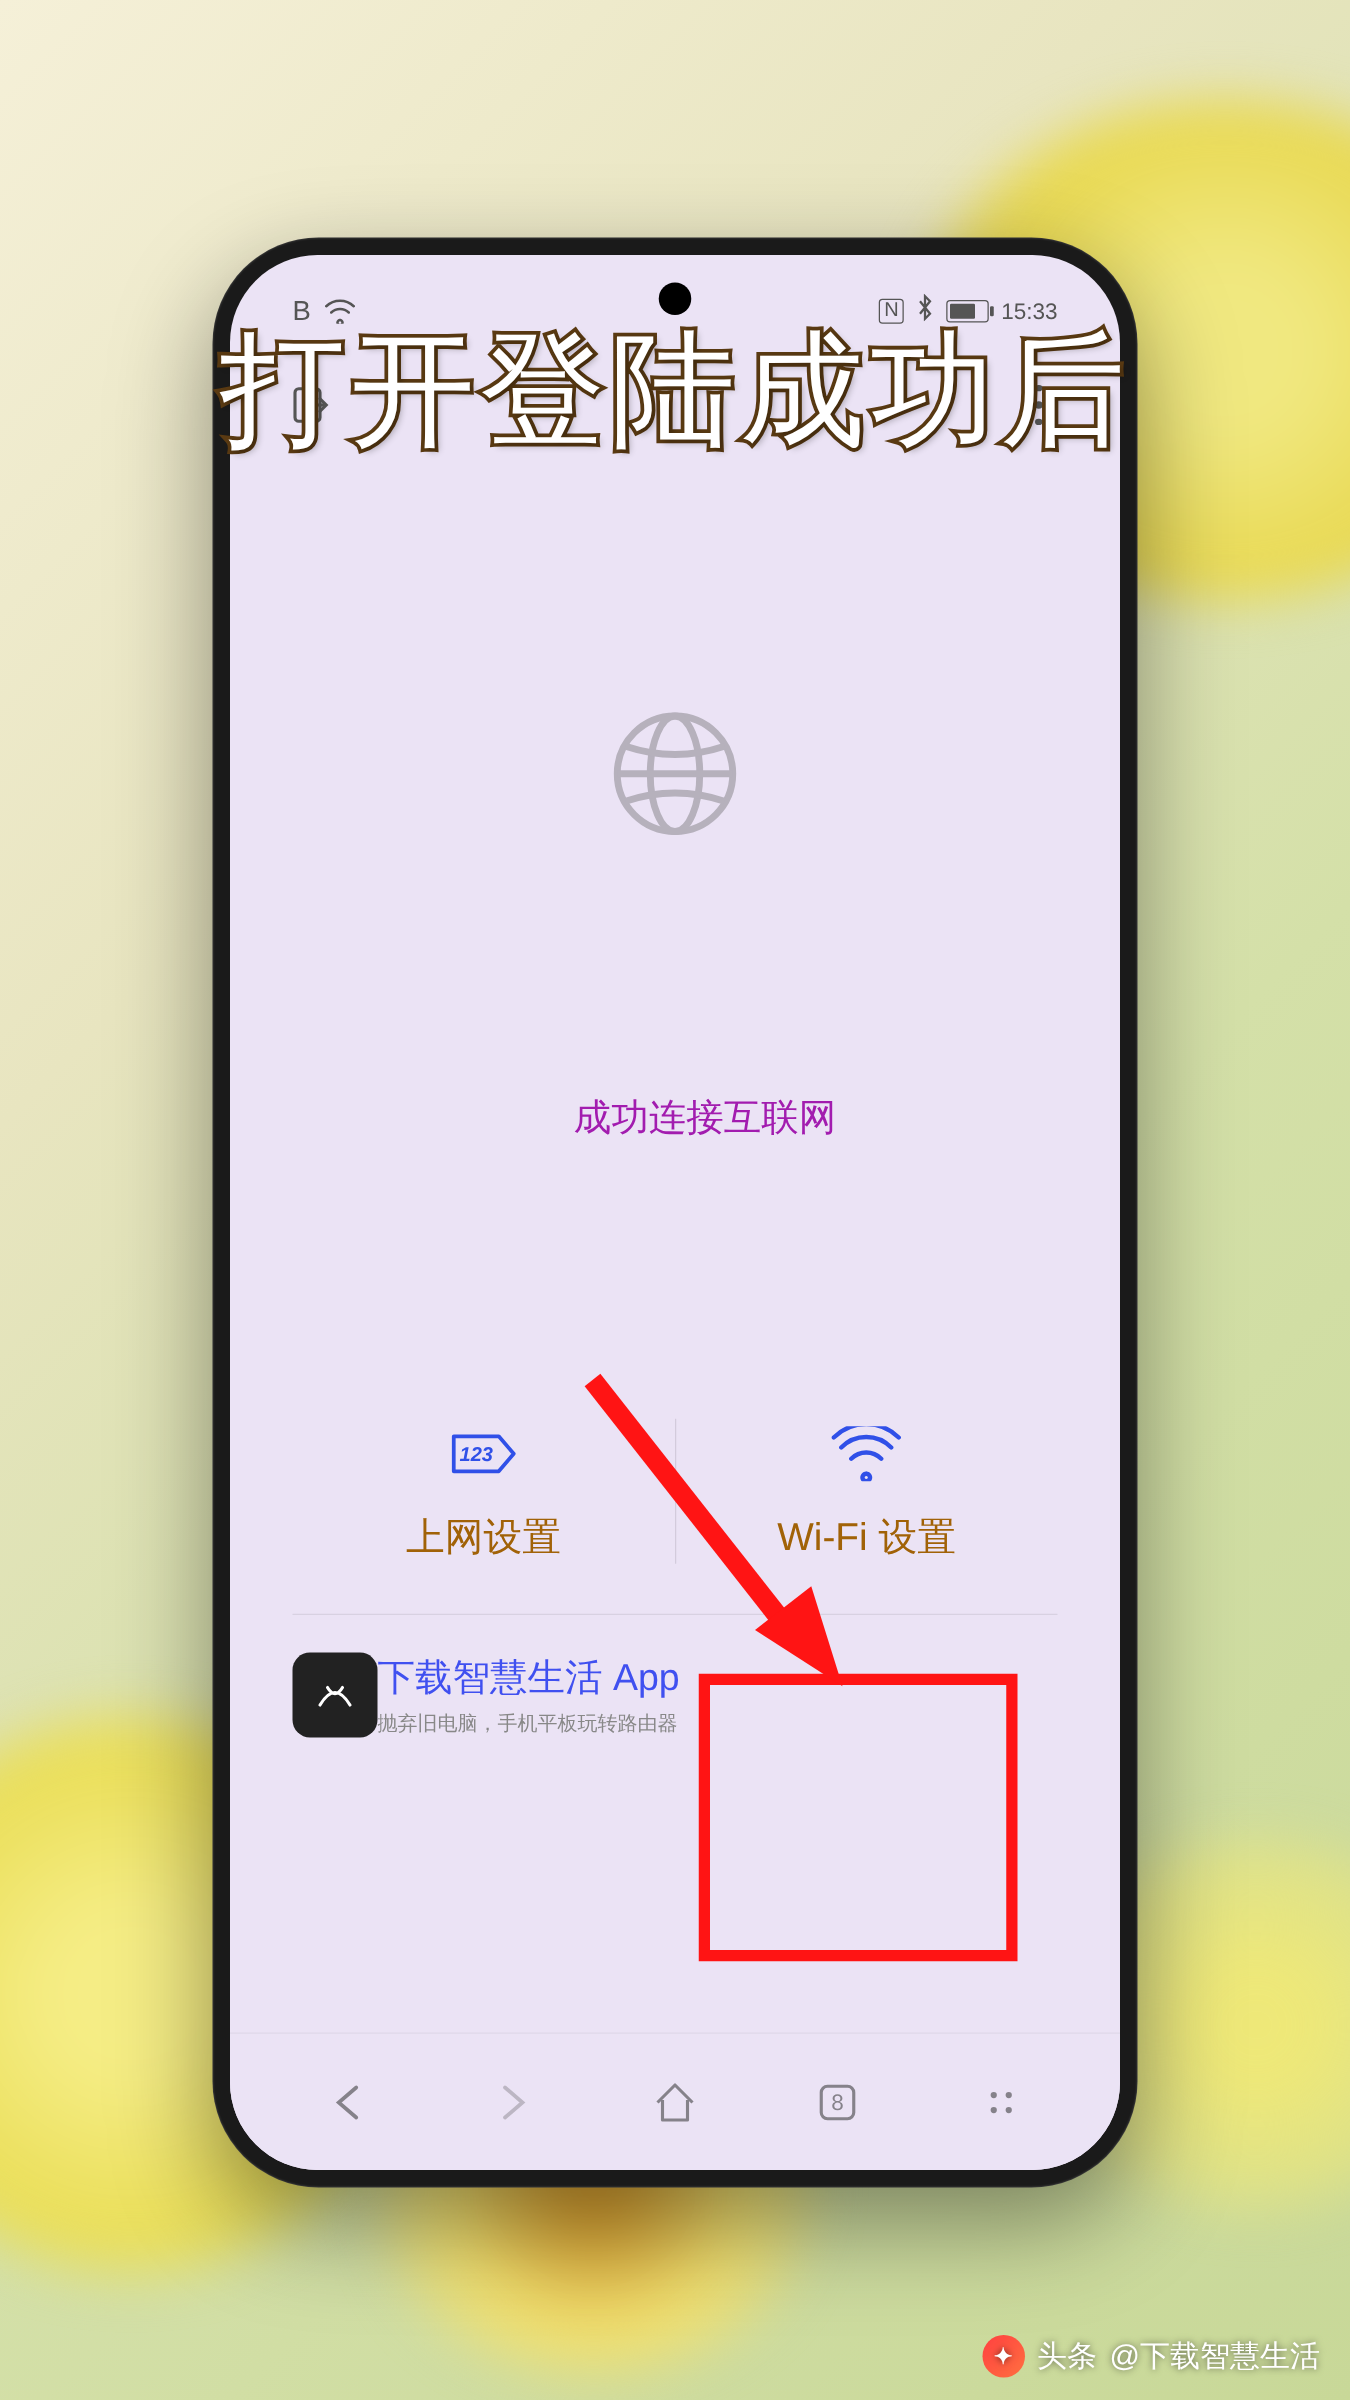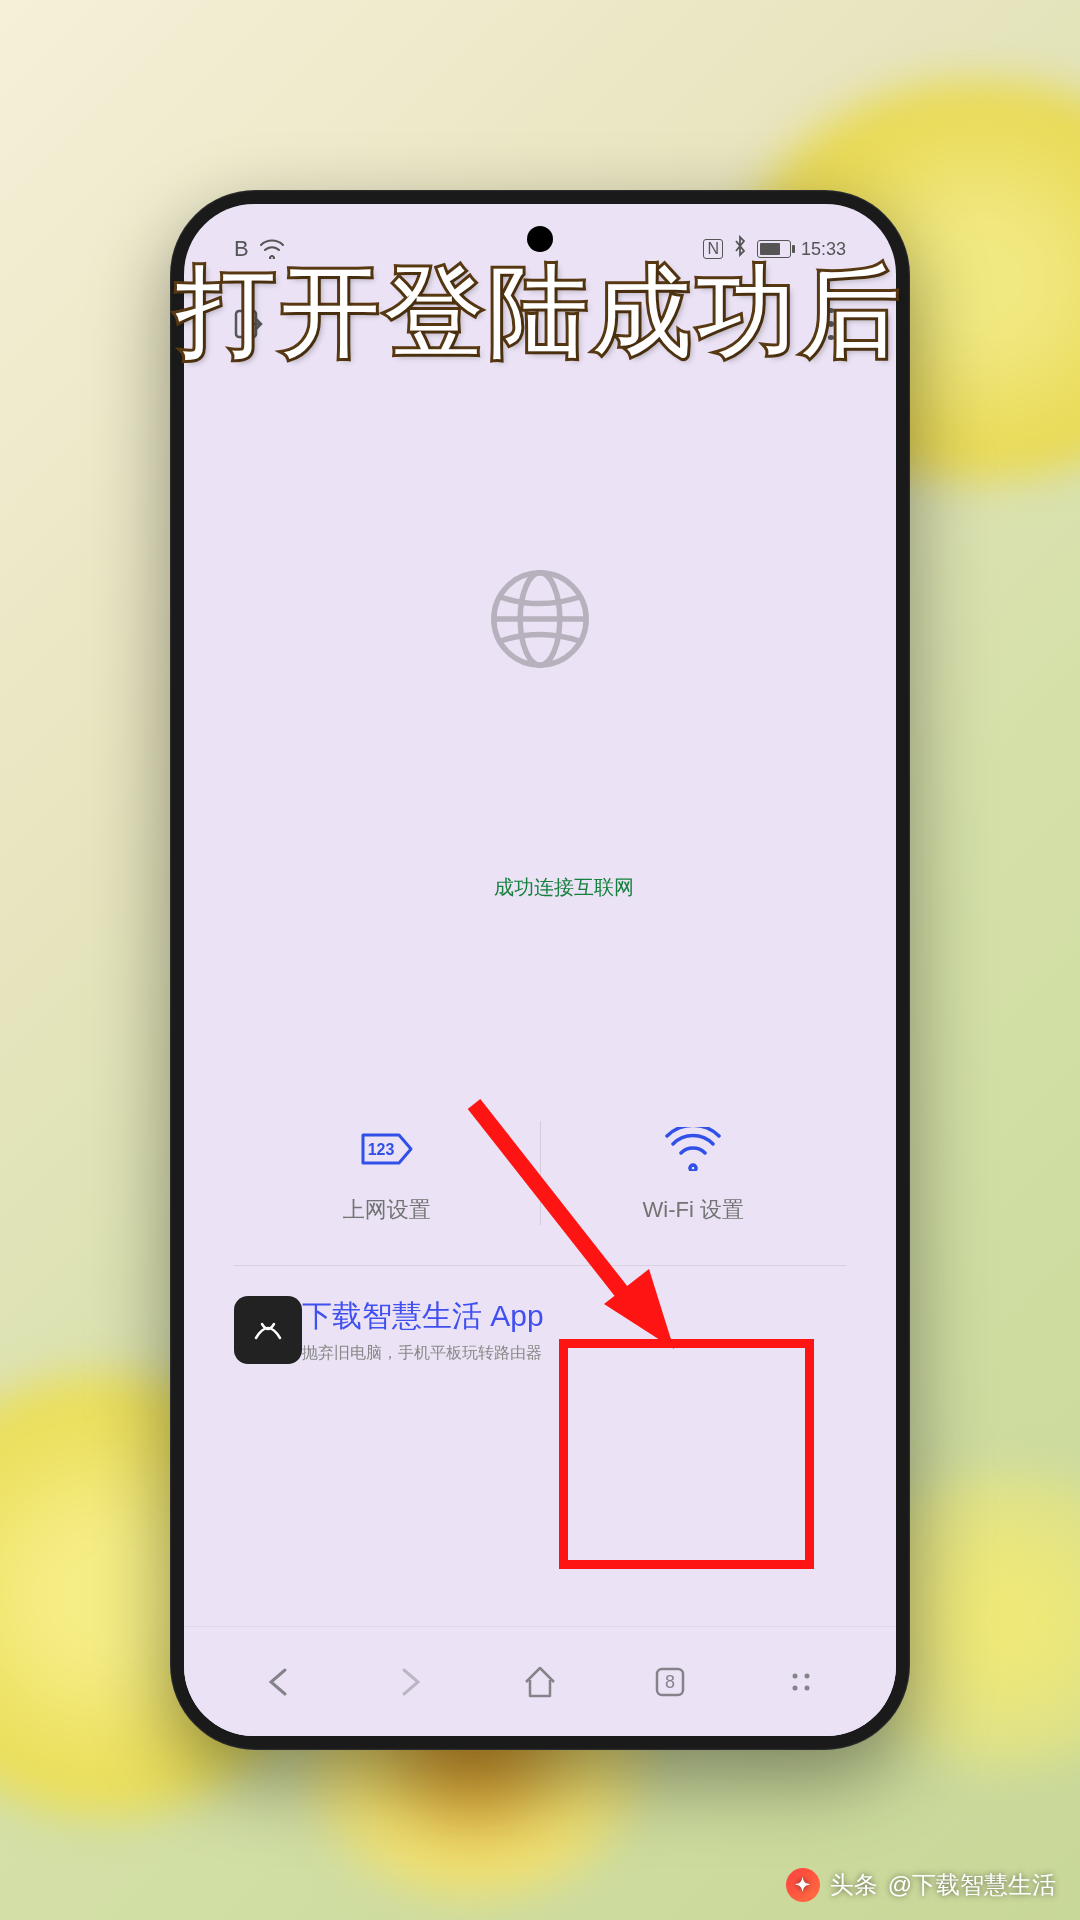--- a/index.html
+++ b/index.html
@@ -77,37 +77,37 @@
 
     
     .router-visual {
       margin: 30px auto 0;
       width: 450px; height: 450px;
       position: relative;
       display:flex; align-items:center; justify-content:center;
     }
     .tick-ring { position:absolute; inset:0; }
     .globe-icon { width:110px; height:110px; opacity:0.35; }
-    .conn-status { text-align:center; font-size:20px; color:#15803d; margin-top:30px;margin-left:48px; }
+    .conn-status { text-align:center; font-size:30px; color:#a21caf; margin-top:30px;margin-left:48px; }
 
     
     .options-row {
       display:flex;
       margin:220px 50px 0;
       border-bottom:1px solid rgba(0,0,0,0.08);
       padding-bottom:40px;
     }
     .tile {
       flex:1;
       display:flex; flex-direction:column; align-items:center; gap:18px;
       position:relative;
     }
     .tile + .tile { border-left:1px solid rgba(0,0,0,0.1); }
-    .tile-icon { width:56px; height:56px; display:flex; align-items:center; justify-content:flex-end; }
-    .tile-label { font-size:22px; color:#737373; }
+    .tile-icon { width:56px; height:56px; display:flex; align-items:center; justify-content:flex-end;font-style:italic; }
+    .tile-label { font-size:31px; color:#a16207; }
 
     
     .app-banner {
       display:flex; align-items:center;
       padding:30px 50px 30px;
     }
     .app-logo { width:68px; height:68px; background:#222; border-radius:14px; display:flex; align-items:center; justify-content:center; }
     .app-text { display:flex; flex-direction:column; gap:6px; }
     .app-title { color:#4050f0; font-size:30px; }
     .app-sub { color:#888; font-size:16px; }

